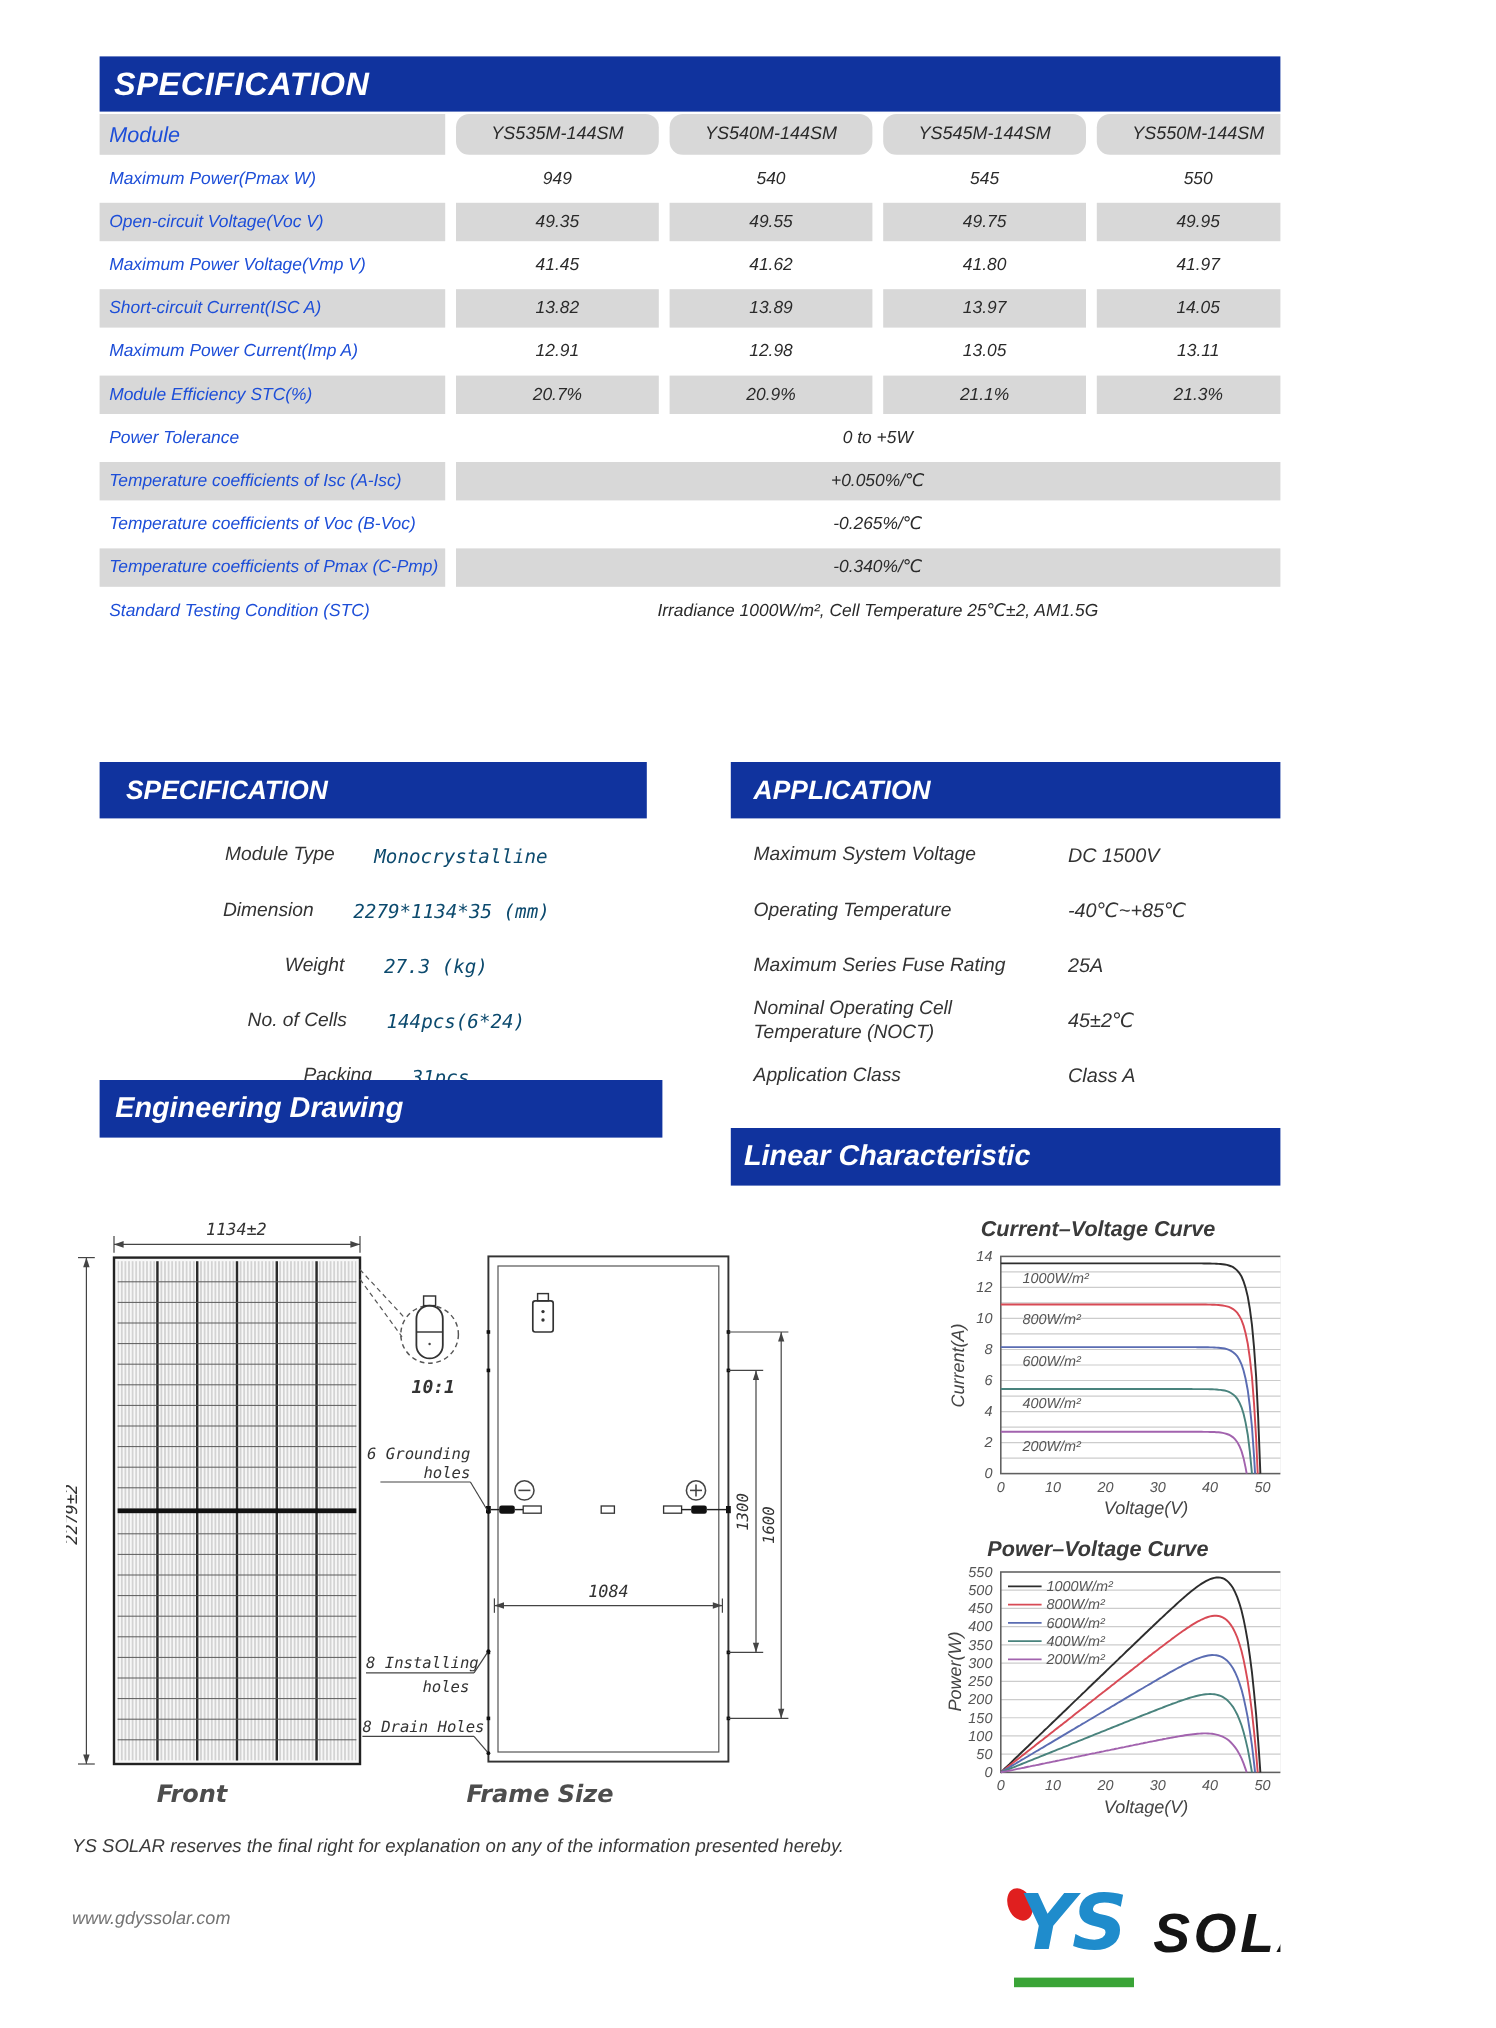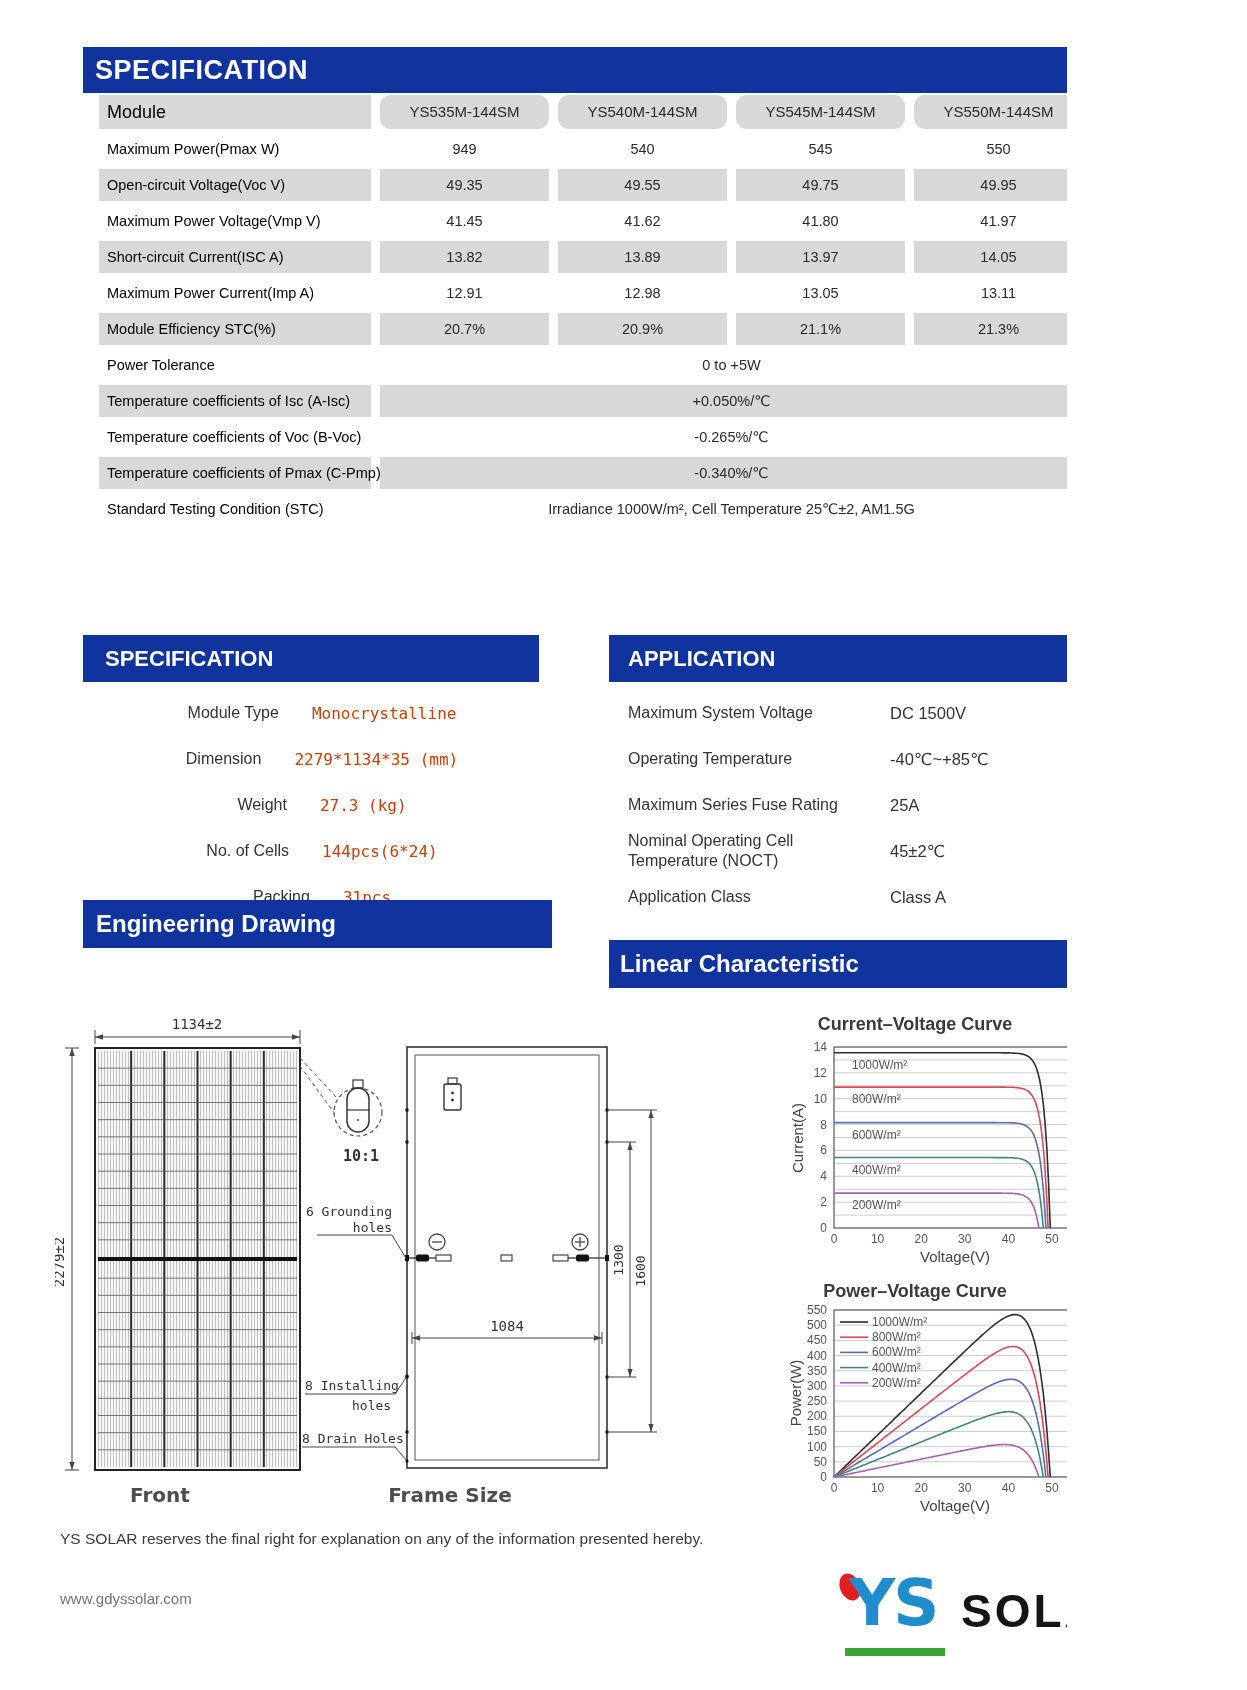--- a/index.html
+++ b/index.html
@@ -1,42 +1,42 @@
 <!DOCTYPE html>
 <html><head>
 <meta charset="utf-8">
 <style>
   html,body{margin:0;padding:0;background:#ffffff;}
   #page{position:relative;width:1067px;height:1690px;background:#ffffff;
-        font-family:"Liberation Sans","DejaVu Sans",sans-serif;color:#222;overflow:hidden;}
+        font-family:"Liberation Sans","DejaVu Sans",sans-serif;color:#222;overflow:hidden;font-style:italic;}
   .abs{position:absolute;}
   .bar{background:#10339e;color:#ffffff;font-weight:bold;display:flex;align-items:center;}
 
   
   #spec-table{left:83px;top:47px;width:1000px;}
   #spec-table .bar{height:46px;font-size:27px;padding-left:12px;letter-spacing:.5px;}
   .t-row{display:grid;grid-template-columns:288px repeat(4,169px);column-gap:9px;margin-top:4px;}
-  .t-label{font-size:14.5px;line-height:32px;padding-left:8px;white-space:nowrap;color:#000000;margin-left:16px;}
+  .t-label{font-size:14.5px;line-height:32px;padding-left:8px;white-space:nowrap;color:#1d4ed8;}
   .t-val{font-size:14.5px;line-height:32px;text-align:center;color:#2a2a2a;}
   .t-row.head{margin-top:2px;}
   .t-row.head .t-label{font-size:18px;line-height:34px;}
   .t-row.head .t-val{font-size:15px;line-height:34px;border-radius:11px;}
   .t-row.head .t-label,.t-row.head .t-val,
   .t-row.shade .t-label,.t-row.shade .t-val{background:#d8d8d8;}
   .t-val.colspan{grid-column:2/6;}
 
   
   .kv-sec .bar{height:47px;font-size:22px;}
   #spec2{left:83px;top:635px;width:456px;}
   #app{left:609px;top:635px;width:474px;}
   .kv-rows{padding-top:8px;}
   .kv-row{min-height:46px;display:flex;align-items:center;}
   #spec2 .kv-row{justify-content:center;padding-left:22px;gap:33px;}
   #spec2 .kv-label{font-size:16px;color:#333;}
-  #spec2 .kv-value{font-family:"DejaVu Sans Mono","DejaVu Sans",monospace;font-size:16px;color:#c2410c;text-align:right;}
+  #spec2 .kv-value{font-family:"DejaVu Sans Mono","DejaVu Sans",monospace;font-size:16px;color:#0c4a6e;text-align:right;}
   #app .kv-row{padding-left:19px;}
   #app .kv-label{flex:0 0 248px;font-size:16px;color:#333;line-height:20px;}
   #app .kv-value{margin-left:14px;font-size:16.5px;color:#333;}
 
   
   #eng-bar{left:83px;top:900px;width:456px;height:48px;font-size:24px;padding-left:13px;}
   #lin-bar{left:609px;top:940px;width:474px;height:48px;font-size:24px;padding-left:11px;}
 
   .caption{font-size:20px;font-weight:bold;color:#4d4d4d;text-align:center;
            font-family:"DejaVu Sans","Liberation Sans",sans-serif;}

